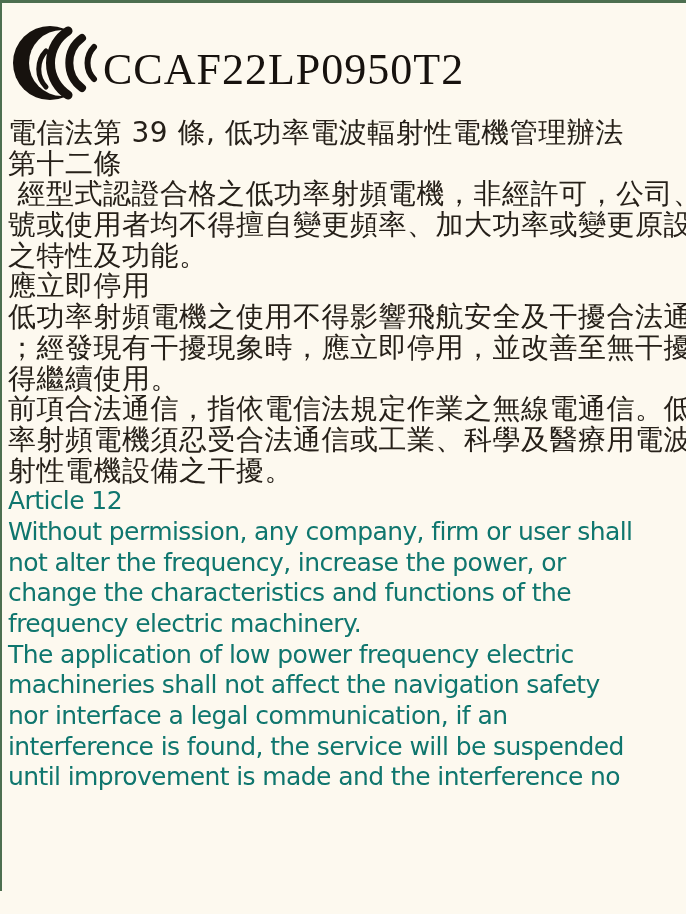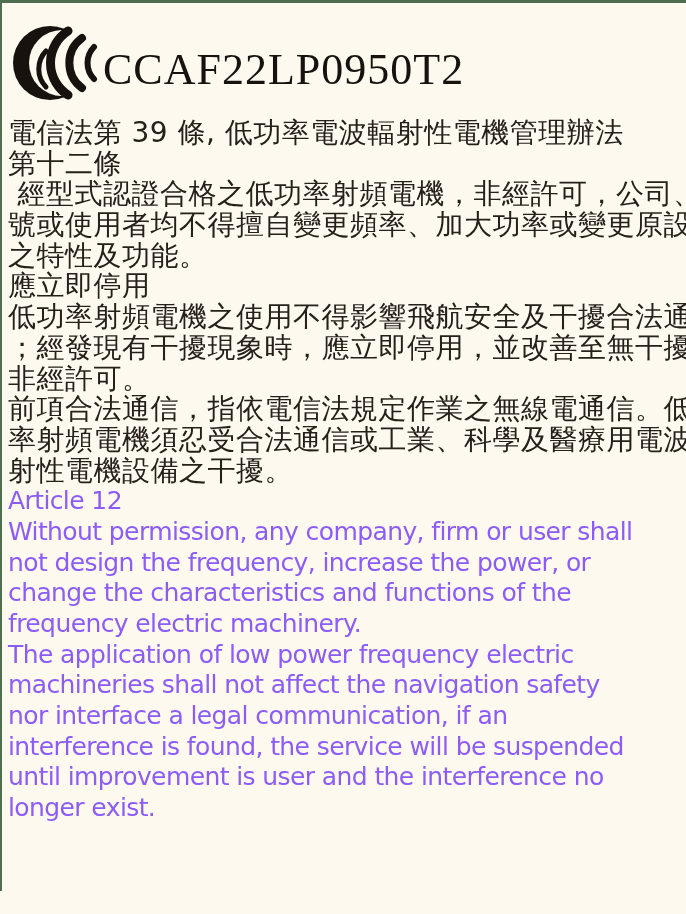--- a/index.html
+++ b/index.html
@@ -60,21 +60,21 @@
     color: #262019;
   }
   .line.zh {
     font-size: 28px;
     letter-spacing: 0.5px;
     font-family: "DejaVu Sans", sans-serif;
   }
   .line.en {
     font-size: 25px;
     letter-spacing: -0.6px;
-    color: #8b5cf6;
+    color: #0f766e;
     font-family: "DejaVu Sans", sans-serif;
   }
 </style>
 </head>
 <body>
 
 <div class="page">
   <div class="left-rule"></div>
 
   <div class="header-row">
@@ -99,29 +99,28 @@
 
   <div class="regulation-text">
     <span class="line zh">電信法第 39 條, 低功率電波輻射性電機管理辦法</span>
     <span class="line zh">第十二條</span>
     <span class="line zh"> 經型式認證合格之低功率射頻電機，非經許可，公司、商</span>
     <span class="line zh">號或使用者均不得擅自變更頻率、加大功率或變更原設計</span>
     <span class="line zh">之特性及功能。</span>
     <span class="line zh">應立即停用</span>
     <span class="line zh">低功率射頻電機之使用不得影響飛航安全及干擾合法通信</span>
     <span class="line zh">；經發現有干擾現象時，應立即停用，並改善至無干擾時方</span>
-    <span class="line zh">非經許可。</span>
+    <span class="line zh">得繼續使用。</span>
     <span class="line zh">前項合法通信，指依電信法規定作業之無線電通信。低功</span>
     <span class="line zh">率射頻電機須忍受合法通信或工業、科學及醫療用電波輻</span>
     <span class="line zh">射性電機設備之干擾。</span>
     <span class="line en">Article 12</span>
     <span class="line en">Without permission, any company, firm or user shall</span>
-    <span class="line en">not design the frequency, increase the power, or</span>
+    <span class="line en">not alter the frequency, increase the power, or</span>
     <span class="line en">change the characteristics and functions of the</span>
     <span class="line en">frequency electric machinery.</span>
     <span class="line en">The application of low power frequency electric</span>
     <span class="line en">machineries shall not affect the navigation safety</span>
     <span class="line en">nor interface a legal communication, if an</span>
     <span class="line en">interference is found, the service will be suspended</span>
-    <span class="line en">until improvement is user and the interference no</span>
-    <span class="line en">longer exist.</span>
+    <span class="line en">until improvement is made and the interference no</span>
   </div>
 </div>
 
 </body></html>

